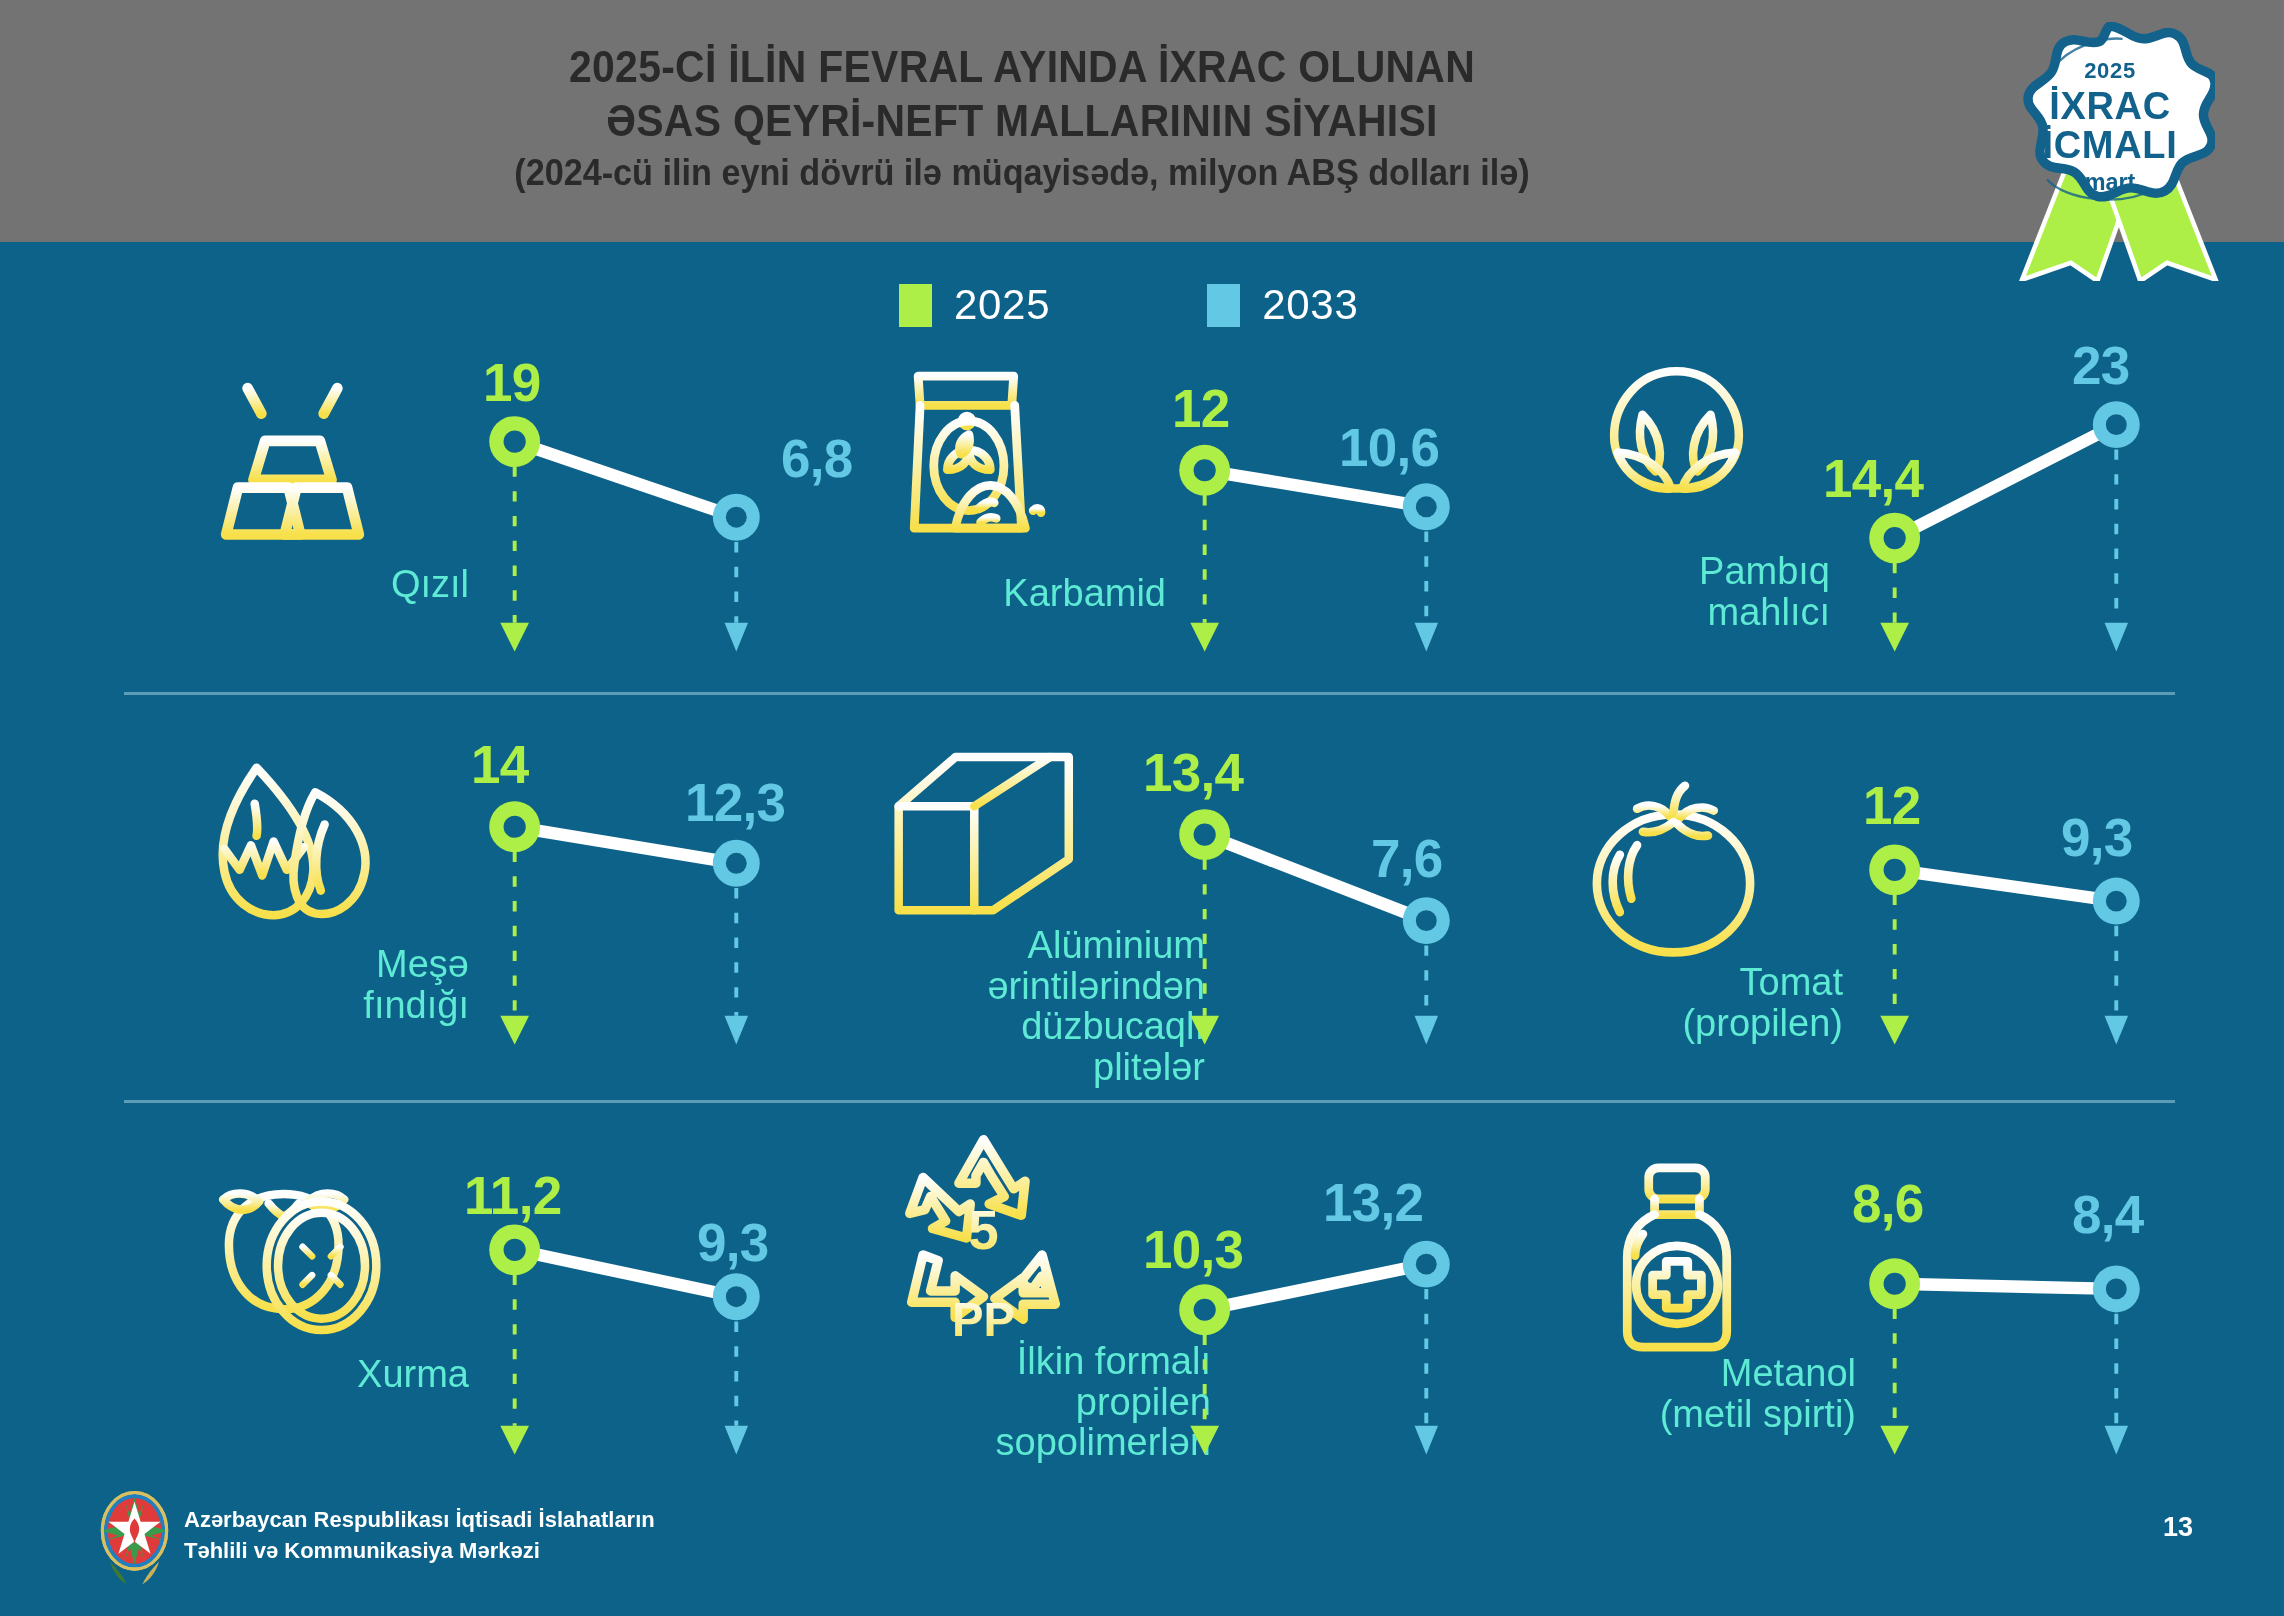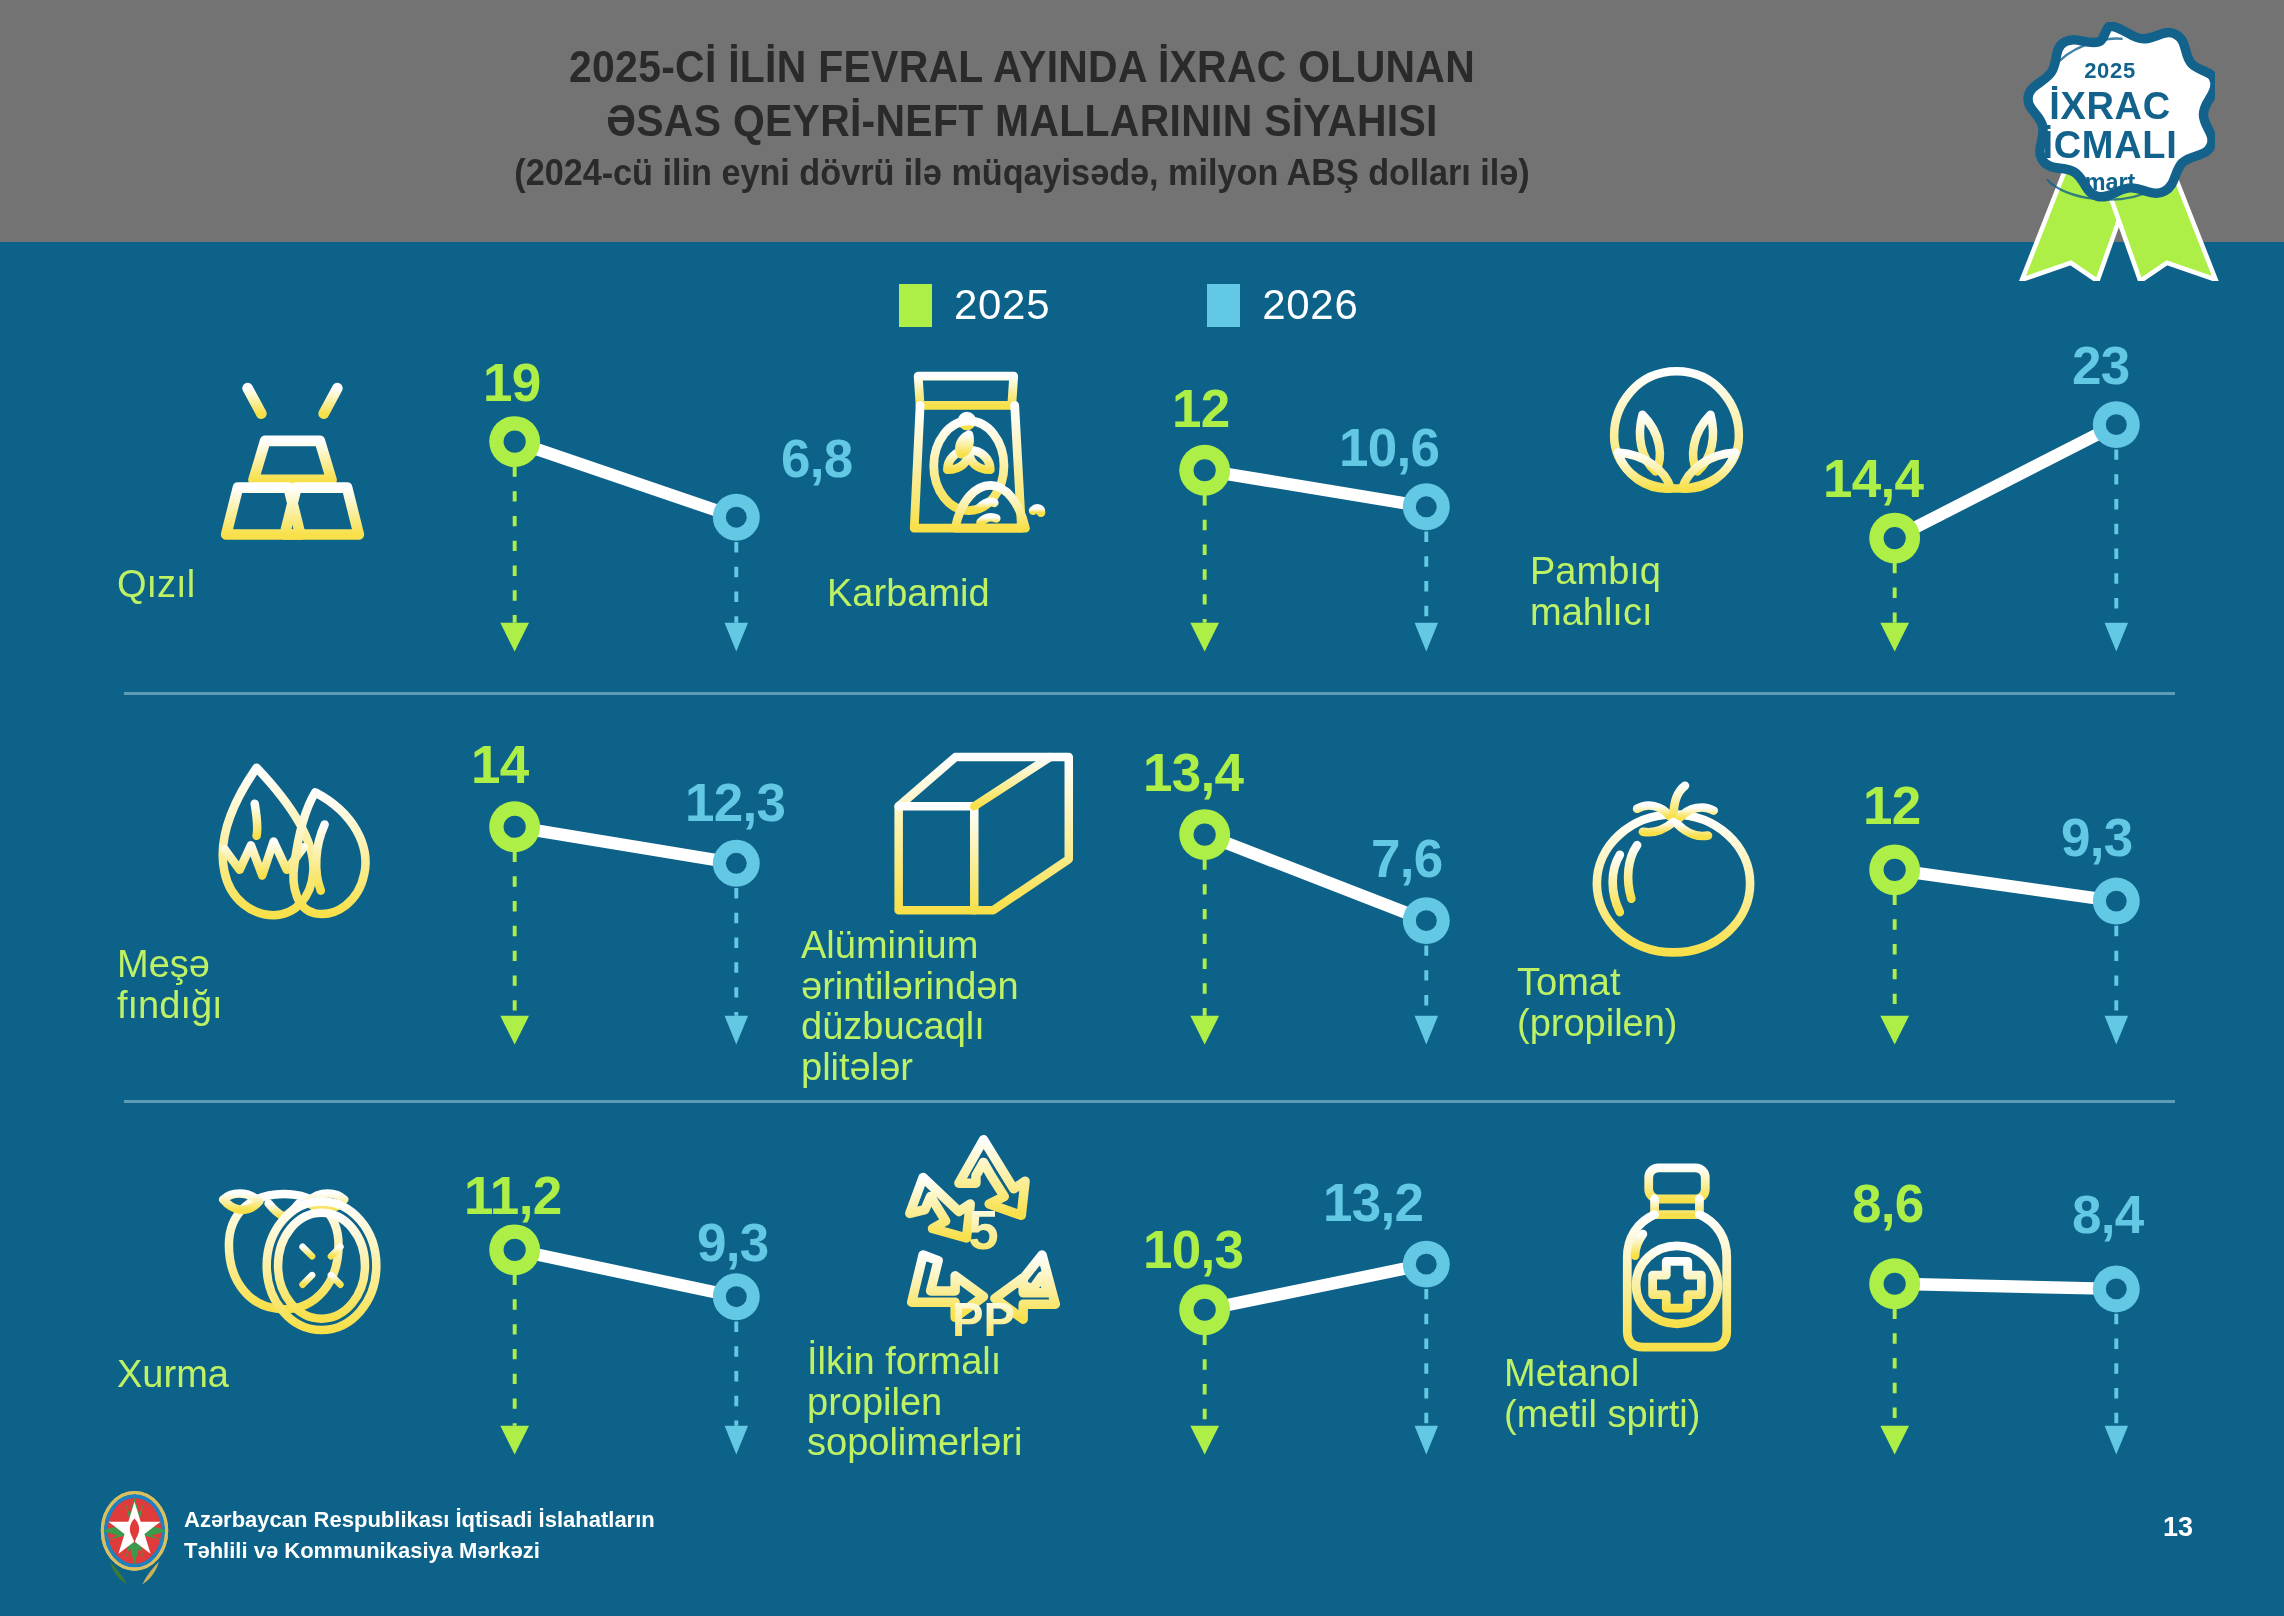--- a/index.html
+++ b/index.html
@@ -75,24 +75,24 @@
 
   
   .cell { position: absolute; }
 
   .icon-box {
     position: absolute;
     display: flex; align-items: center; justify-content: center;
   }
   .cat-label {
     position: absolute;
-    color: #bef264;
+    color: #5eead4;
     font-size: 38px; font-weight: 400;
     line-height: 1.07;
-    text-align: left;
+    text-align: right;
     white-space: pre-line;
   }
 
   .plot { position: absolute; }
 
   .val {
     position: absolute;
     font-size: 53px; font-weight: 700;
     letter-spacing: -0.7px;
     white-space: nowrap;
@@ -158,21 +158,21 @@
   </div>
 
   <div id="legend">
     <div class="lg-item">
       <span class="lg-sw green"></span>
       <span class="lg-lb">2025</span>
     </div>
     <div class="lg-gap"></div>
     <div class="lg-item">
       <span class="lg-sw blue"></span>
-      <span class="lg-lb">2026</span>
+      <span class="lg-lb">2033</span>
     </div>
   </div>
 
   <div class="divider" style="top:692px"></div>
   <div class="divider" style="top:1100px"></div>
 
   <div class="cell">
     <div class="icon-box" style="left:195px;top:359px;width:195px;height:195px;">
       <svg viewBox="0 0 200 200" width="195" height="195">
         <defs>

